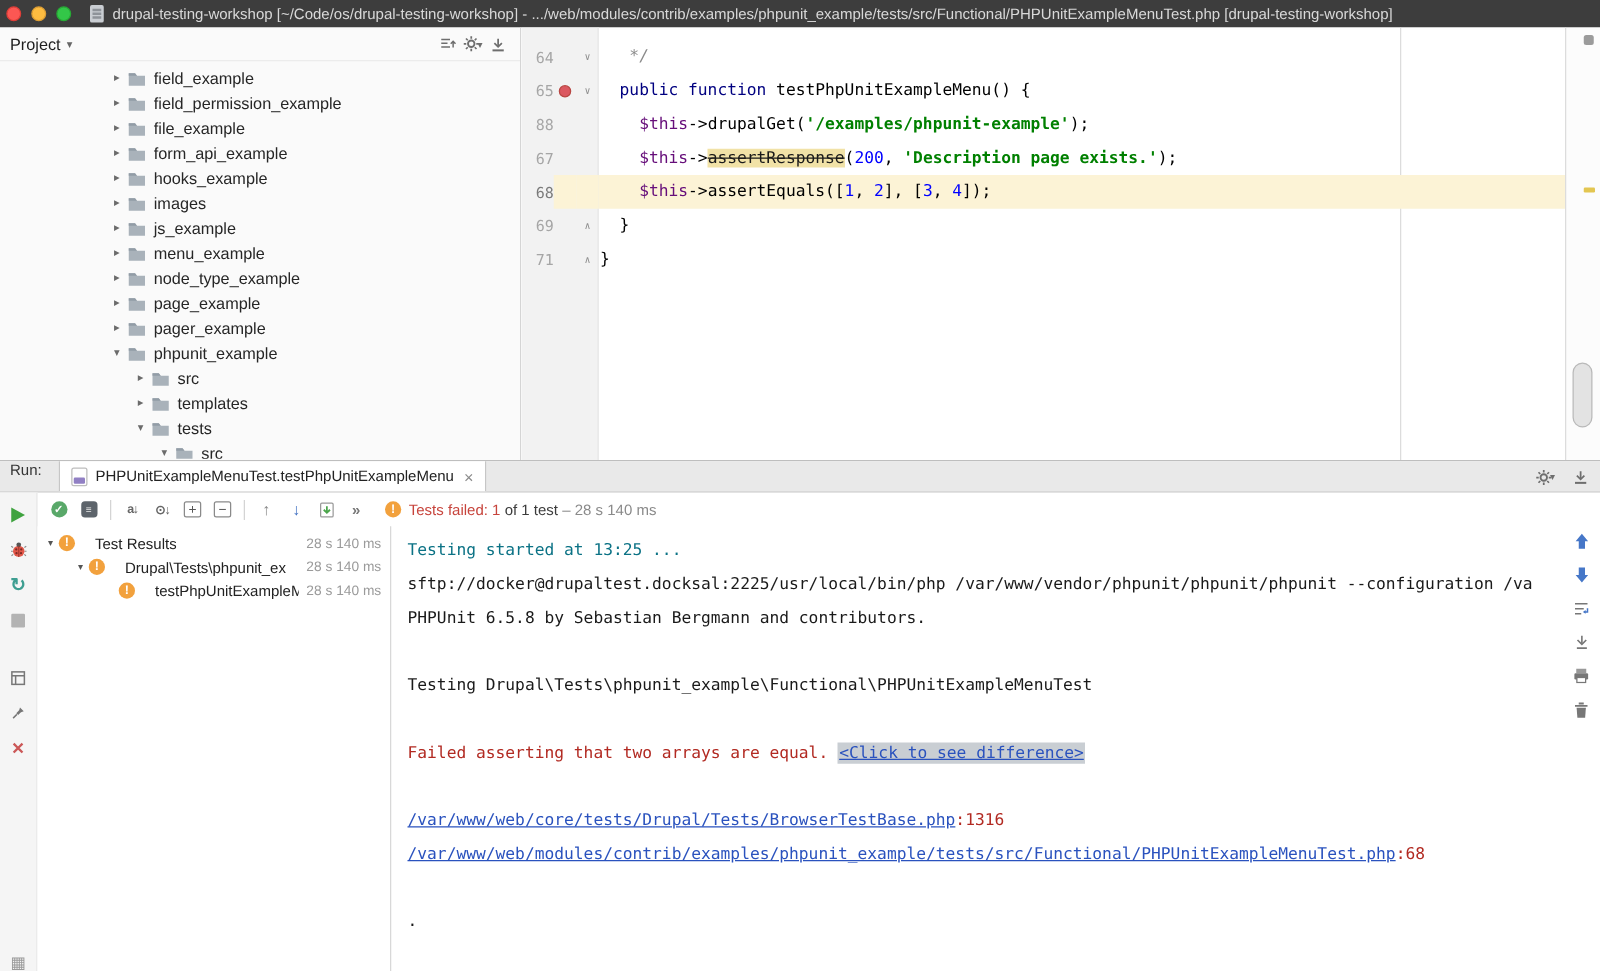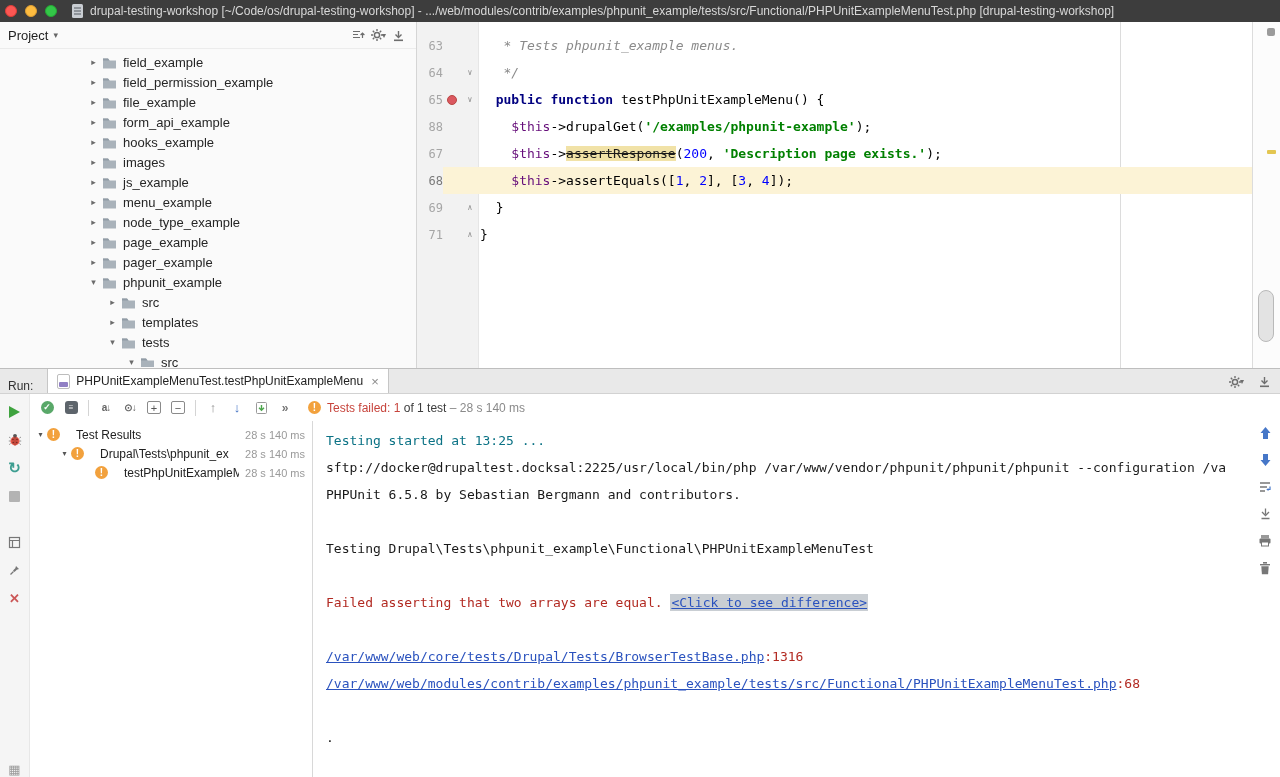--- a/index.html
+++ b/index.html
@@ -43,34 +43,34 @@
   .ln-num{width:26px;flex:none;color:#A6A6A6;font-size:12px;display:flex;align-items:center;justify-content:flex-end;font-family:"DejaVu Sans Mono",monospace}
   .ln-icon{width:18px;flex:none;display:flex;align-items:center;justify-content:center}
   .ln-fold{width:18px;flex:none;display:flex;align-items:center;justify-content:center;color:#8F8F8F;font-size:8px}
   .ln-code{flex:1;line-height:27px;white-space:pre;padding-left:1px}
   .ln-code span{white-space:pre}
   .code-line.current .ln-icon,.code-line.current .ln-fold,.code-line.current .ln-code{background:#FCF3D6}
   .code-line.current .ln-num{color:#7A7A7A}
   .bp{width:10px;height:10px;border-radius:50%;background:#DB5860;border:1px solid #B94743;display:inline-block}
   .sg-plain{color:#000}
   .sg-comment{color:#8A8A8A;font-style:italic}
-  .sg-keyword{color:#000080;font-weight:bold}
+  .sg-keyword{color:#000080;font-weight:normal}
   .sg-string{color:#008000;font-weight:bold}
   .sg-number{color:#0000FF}
   .sg-var{color:#660E7A}
   .sg-deprecated{background:#F1E2A7;text-decoration:line-through;color:#1A1A1A}
 
   .editor-stripe{position:absolute;top:22px;left:1252px;width:28px;height:346px;background:#FCFCFC;border-left:1px solid #DCDCDC}
   .stripe-mark-top{position:absolute;right:5px;top:6px;width:8px;height:8px;background:#9B9B9B;border-radius:2px}
   .stripe-mark-warn{position:absolute;right:4px;top:128px;width:9px;height:4px;background:#E3C651;border-radius:1px}
   .stripe-thumb{position:absolute;left:5px;top:268px;width:16px;height:52px;border:1px solid #B9B9B9;border-radius:8px;background:rgba(205,205,205,.55)}
 
   
   .run-panel{position:absolute;left:0;top:368px;width:1280px;height:409px;background:#fff;border-top:1px solid #BEBEBE}
-  .run-tabbar{position:absolute;left:0;top:0;width:100%;height:25px;background:#E9E9E9;border-bottom:1px solid #D2D2D2;display:flex;align-items:flex-end}
+  .run-tabbar{position:absolute;left:0;top:0;width:100%;height:25px;background:#E9E9E9;border-bottom:1px solid #D2D2D2;display:flex;align-items:flex-start}
   .run-label{margin-left:8px;color:#333;font-size:12px}
   .run-tab{height:24px;margin-left:14px;background:#FFF;border-left:1px solid #C6C6C6;border-right:1px solid #C6C6C6;display:flex;align-items:center;gap:6px;padding:0 9px;font-size:12px;color:#222}
   .tab-close{color:#8B8B8B;font-size:13px;margin-left:2px}
   .php-file-icon{width:13px;height:15px;background:#FFF;border:1px solid #BDBDBD;border-radius:2px;position:relative;flex:none}
   .php-file-icon::after{content:"";position:absolute;left:1px;right:1px;bottom:1px;height:5px;background:#9180C4;border-radius:1px}
   .tabbar-right{position:absolute;right:6px;top:0;height:25px;display:flex;align-items:center;gap:8px}
 
   .run-side{position:absolute;left:0;top:25px;width:30px;bottom:0;background:#F5F5F5;border-right:1px solid #E7E7E7;display:flex;flex-direction:column;align-items:center;padding-top:10px;gap:12px}
   .side-icon{width:18px;height:16px;display:flex;align-items:center;justify-content:center}
   .play-tri{width:0;height:0;border-left:11px solid #3FA33F;border-top:6.5px solid transparent;border-bottom:6.5px solid transparent}
@@ -335,26 +335,20 @@
           <span class="tree-label">src</span>
         </div>
       </div>
   </div>
 
   <div class="editor">
     <div class="gutter-bg"></div>
     <div class="guide-line"></div>
     <div class="code-lines" id="code-lines">
         <div class="code-line">
-          <span class="ln-num">63</span>
-          <span class="ln-icon"></span>
-          <span class="ln-fold"></span>
-          <span class="ln-code"><span class="sg-comment">   * Tests phpunit_example menus.</span></span>
-        </div>
-        <div class="code-line">
           <span class="ln-num">64</span>
           <span class="ln-icon"></span>
           <span class="ln-fold">∨</span>
           <span class="ln-code"><span class="sg-comment">   */</span></span>
         </div>
         <div class="code-line">
           <span class="ln-num">65</span>
           <span class="ln-icon">
             <span class="bp"></span>
           </span>

